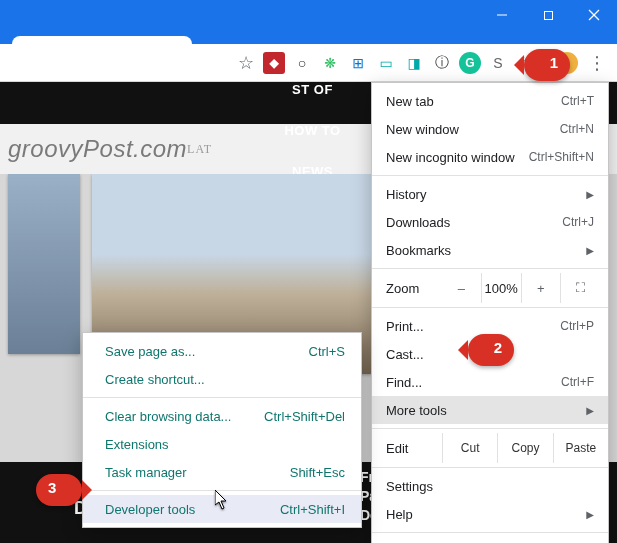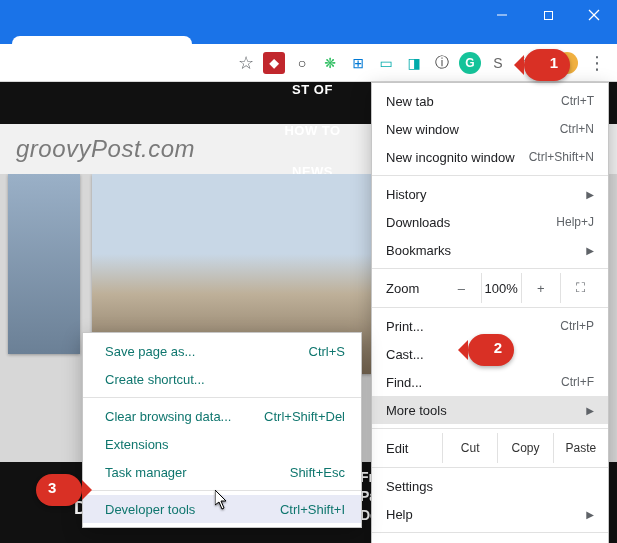--- a/index.html
+++ b/index.html
@@ -20,21 +20,21 @@
   .tb-icon { width:22px; height:22px; display:flex; align-items:center; justify-content:center; font-size:14px; border-radius:3px; }
   .star { color:#5f6368; font-size:18px;}
   .more-btn { width:28px; height:28px; display:flex; align-items:center; justify-content:center; border-radius:50%; color:#5f6368; font-size:18px; }
   .sep { width:1px; height:22px; background:#d7d7d7; margin:0 4px;}
 
   
   .sitebar { height: 42px; background:#111; display:flex; align-items:center; gap:26px; padding-left:8px; color:#fff; font-weight:700; font-size:13px; letter-spacing:0.5px;flex-direction:column;}
   .sitebar span { white-space:nowrap; }
 
   
-  .logoband { height:50px; background:#f1f1f1; display:flex; align-items:center; padding-left:16px; color:#7a7a7a; font-family: Georgia, serif; font-size:24px; font-style:italic; letter-spacing:0.5px; justify-content:space-between; padding-right:20px;}
+  .logoband { height:50px; background:#f1f1f1; display:flex; align-items:center; padding-left:8px; color:#7a7a7a; font-family: Georgia, serif; font-size:24px; font-style:italic; letter-spacing:0.5px; justify-content:flex-start; padding-right:20px;}
   .logoband .lat { font-family:"Segoe UI"; font-style:normal; font-size:12px; color:#9a9a9a; letter-spacing:1px;}
 
   
   .content { position:absolute; top:174px; left:0; right:0; bottom:0; background:#d7d7d7; overflow:hidden;}
   .thumb { position:absolute; left:8px; top:0; width:72px; height:180px; background:linear-gradient(#9ab0c7,#6b8096); box-shadow:0 1px 3px rgba(0,0,0,.3);}
   .hero  { position:absolute; left:92px; top:0; width:280px; height:200px; background:linear-gradient(#c8d7e6 40%, #beb099 60%, #7b6a55); box-shadow:0 1px 3px rgba(0,0,0,.3);}
   .blackband { position:absolute; left:0; right:0; bottom:0; top:288px; background:#111; color:#fff; padding:10px 14px;}
   .blackband .col1 { position:absolute; left:74px; top:36px; font-size:18px; font-weight:600;}
   .blackband .col2 { position:absolute; left:360px; top:6px; width:220px; font-size:14px; font-weight:600; line-height:1.35;}
 
@@ -148,21 +148,21 @@
       <span>New incognito window</span>
       <span class="sc">Ctrl+Shift+N</span>
     </div>
   <hr>
   <div class="row">
       <span>History</span>
       <span class="arrow">▶</span>
     </div>
   <div class="row">
       <span>Downloads</span>
-      <span class="sc">Help+J</span>
+      <span class="sc">Ctrl+J</span>
     </div>
   <div class="row">
       <span>Bookmarks</span>
       <span class="arrow">▶</span>
     </div>
   <hr>
   <div class="zoomrow">
     <span class="lbl">Zoom</span>
     <span class="cell first">–</span>
     <span class="cell" style="color:#202124;">100%</span>

